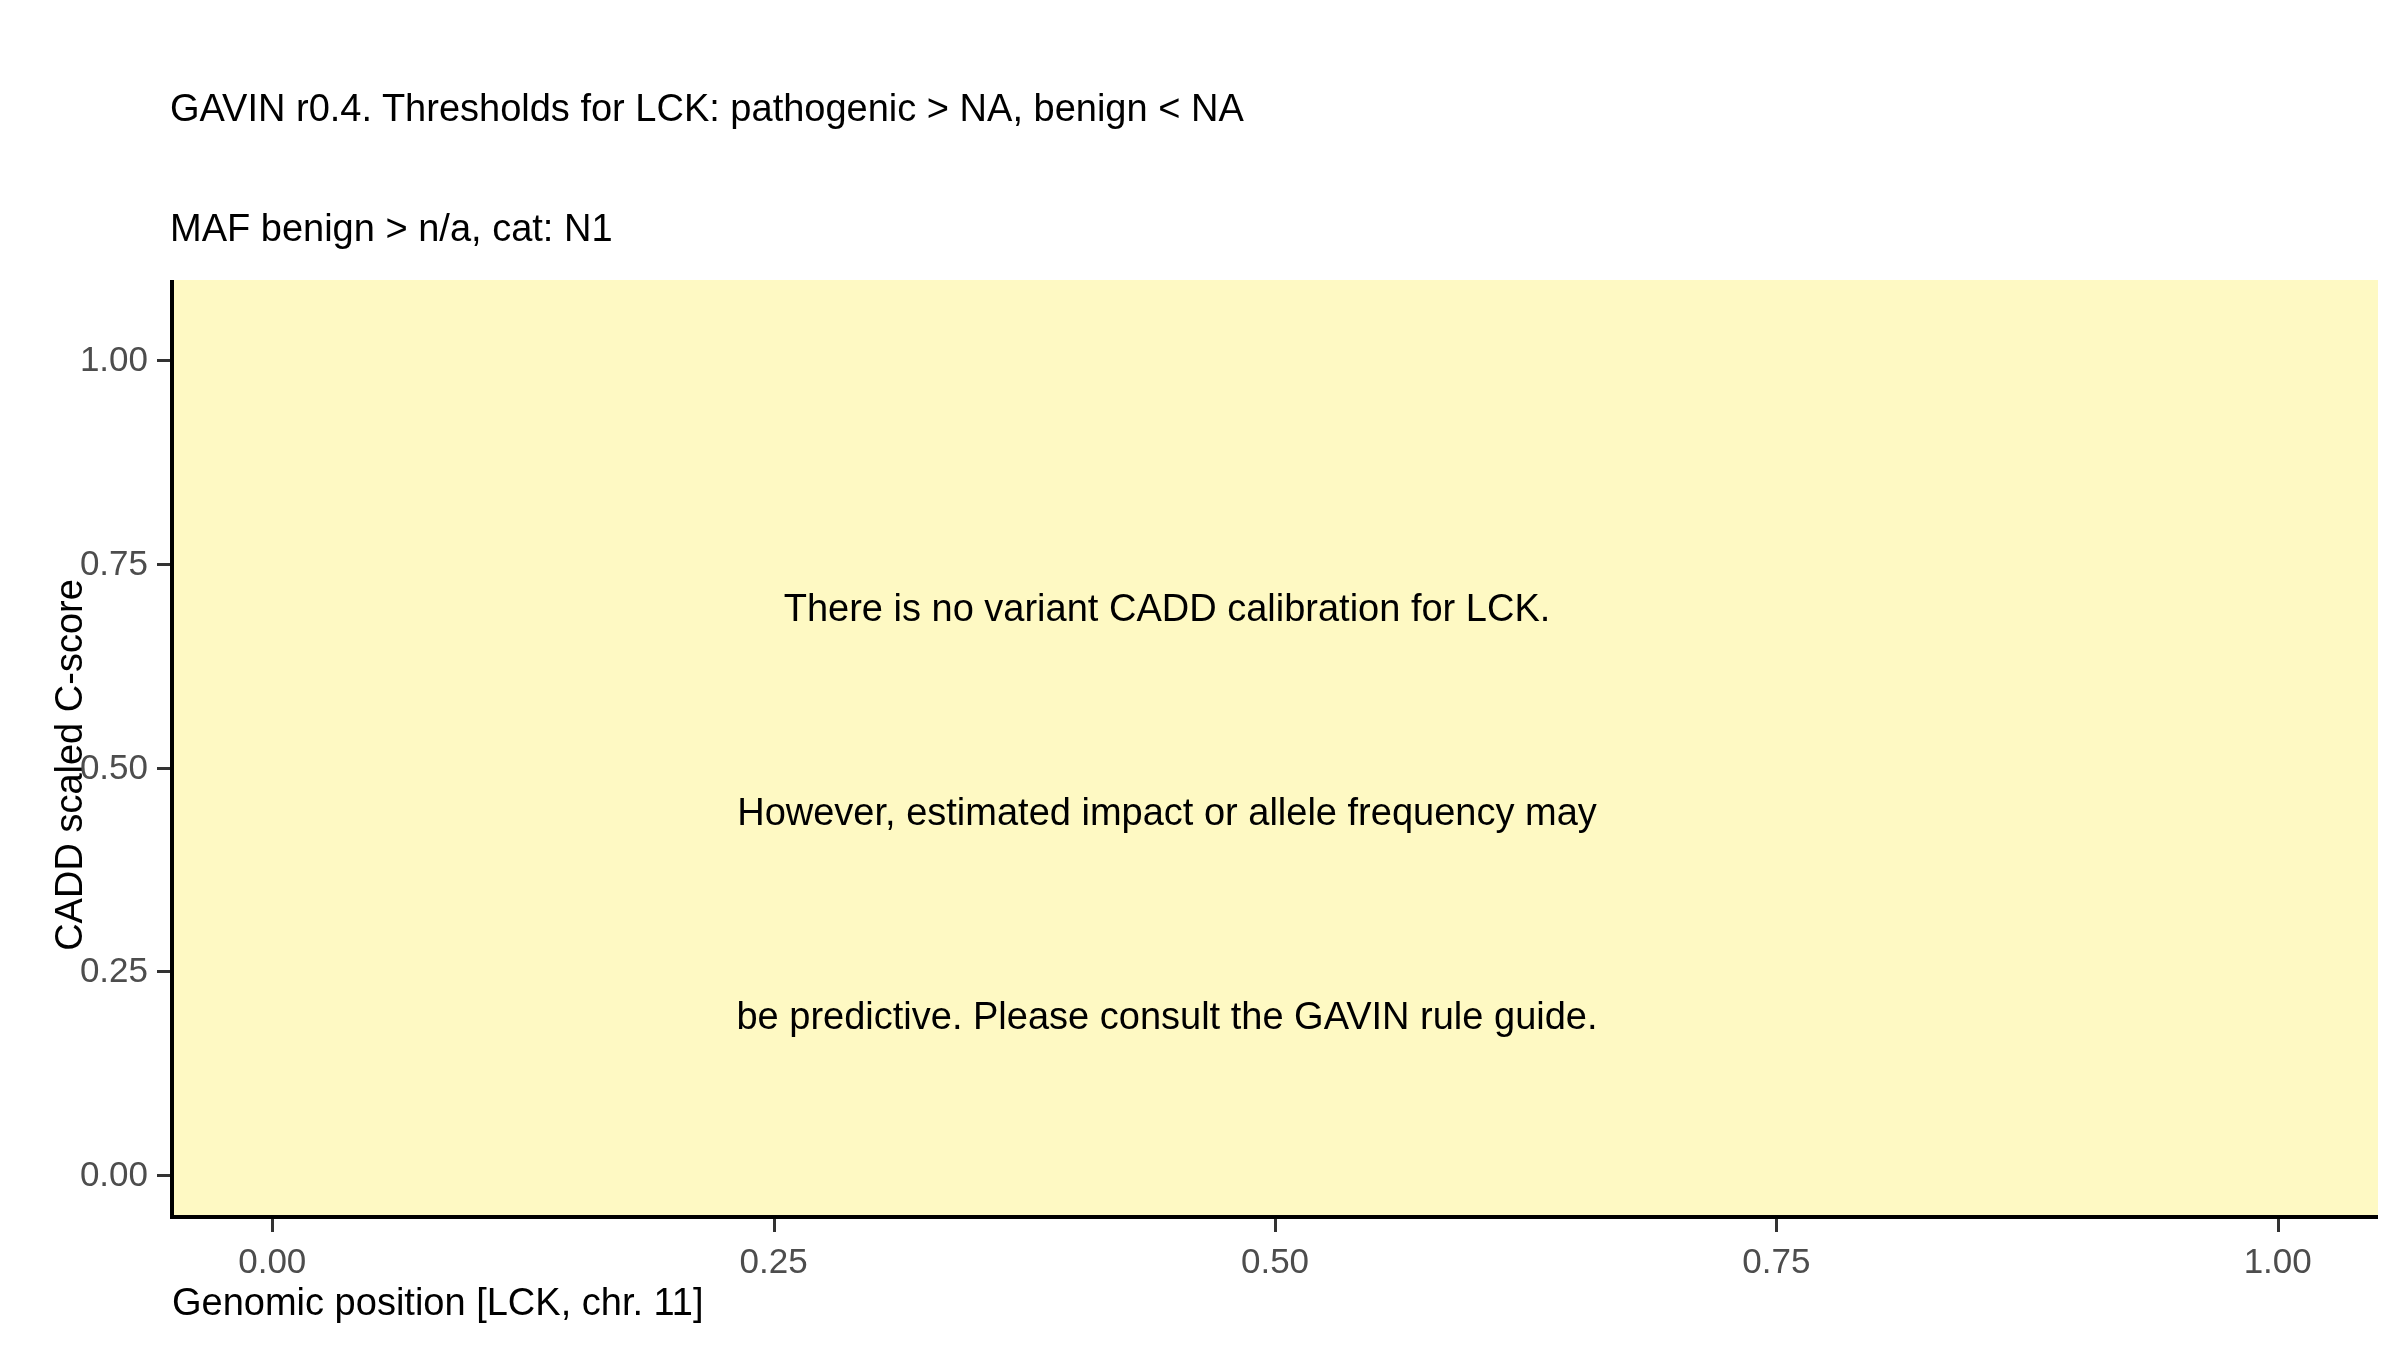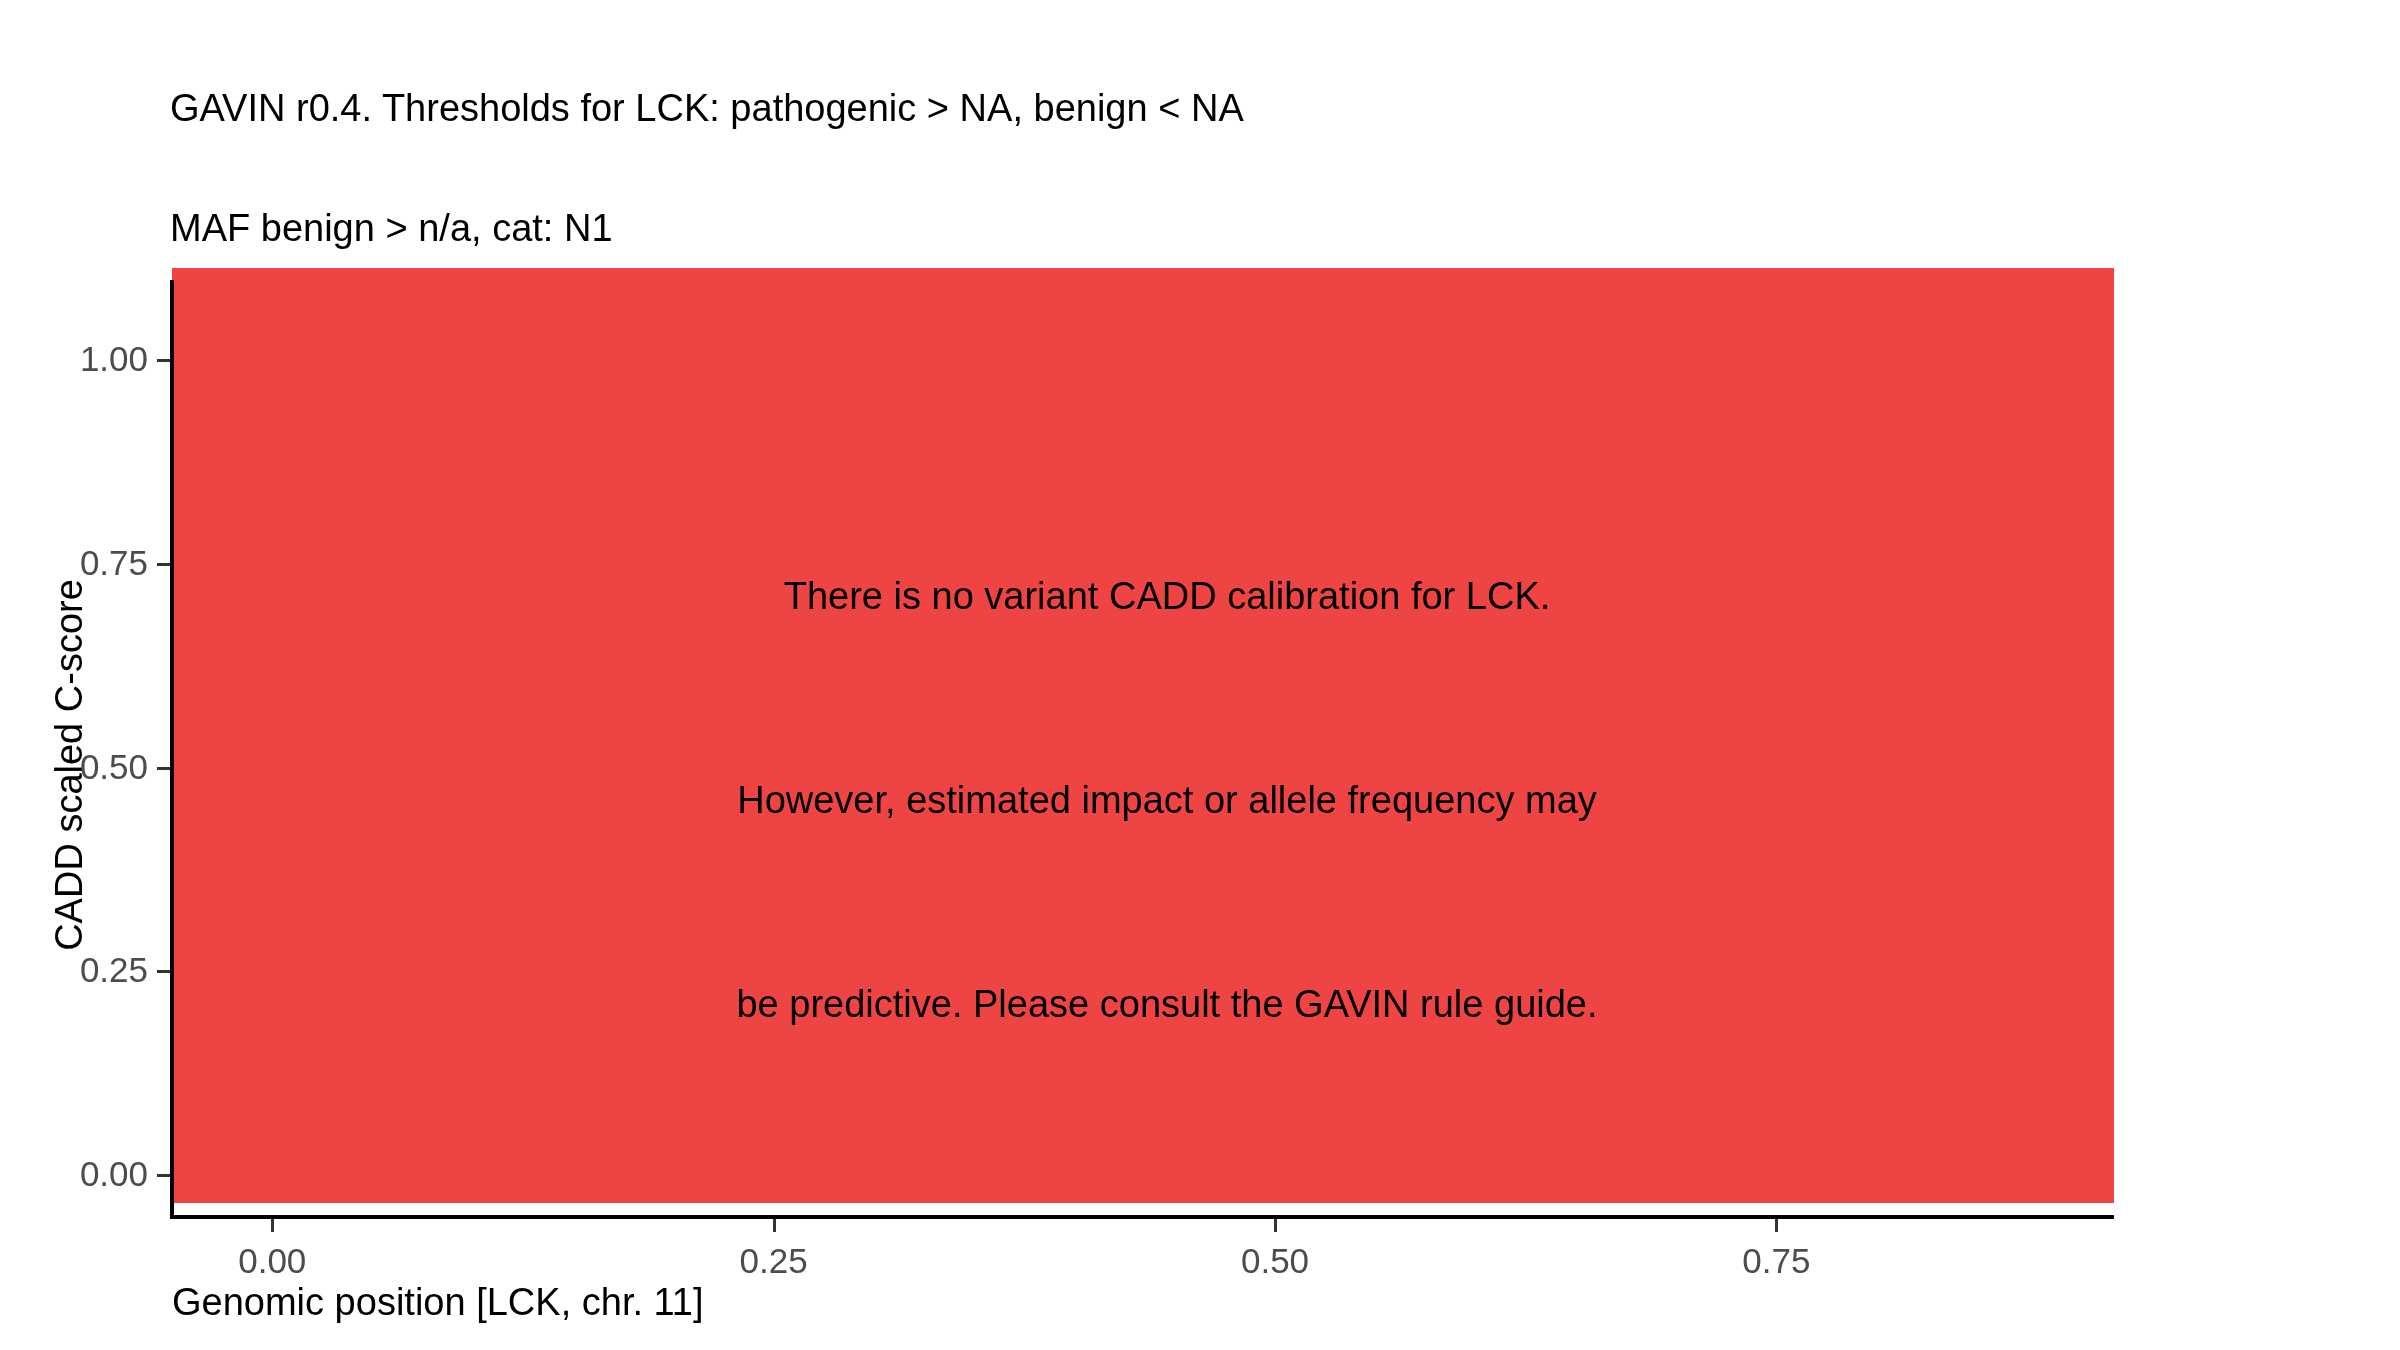--- a/index.html
+++ b/index.html
@@ -7,21 +7,21 @@
     padding: 0;
     background: #ffffff;
   }
   body {
     font-family: "Liberation Sans", sans-serif;
     -webkit-font-smoothing: antialiased;
   }
 
   #plot-root {
     position: relative;
-    width: 2114px;
+    width: 2400px;
     height: 1350px;
     background: #ffffff;
     overflow: hidden;
   }
 
   
   #plot-title {
     position: absolute;
     left: 170px;
     top: 8px;
@@ -60,24 +60,24 @@
     color: #000000;
     font-size: 38px;
     line-height: 44px;
     white-space: pre;
   }
 
   
   #panel {
     position: absolute;
     left: 172px;
-    top: 268px;
+    top: 280px;
     width: 2206px;
     height: 935px;
-    background: #ef4444;
+    background: #fef9c3;
   }
 
   
   #axis-line-y {
     position: absolute;
     left: 170px;
     top: 280px;
     width: 4px;
     height: 939px;
     background: #000000;

